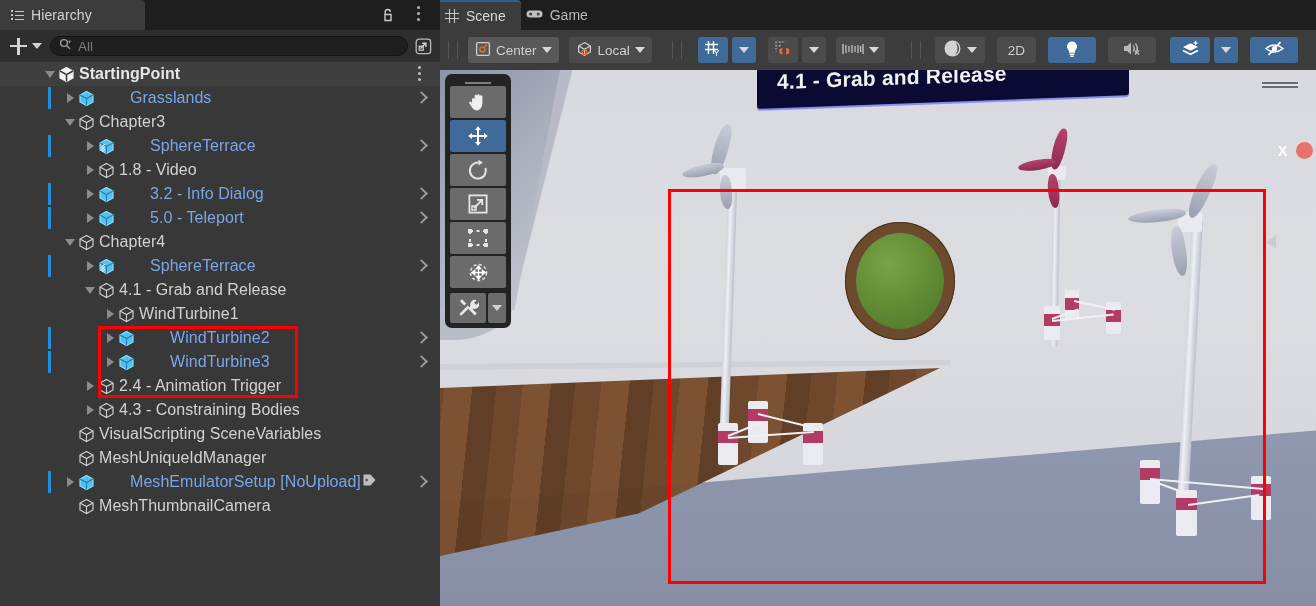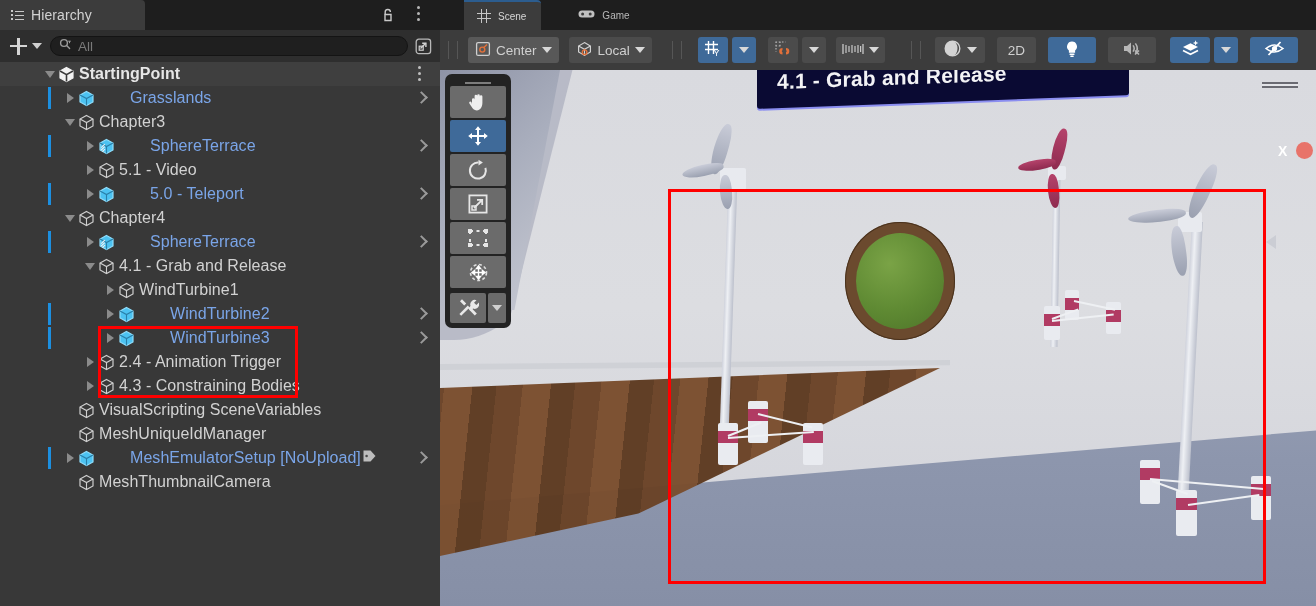--- a/index.html
+++ b/index.html
@@ -120,22 +120,22 @@
 
   
   #scene{
     position:absolute;left:440px;top:0;width:876px;height:606px;background:#2b2b2b;
   }
   .s-tabbar{
     position:absolute;left:0;top:0;width:876px;height:30px;background:#1e1e1e;
     display:flex;align-items:flex-end;
   }
   .s-tab{
-    height:30px;display:flex;align-items:center;gap:7px;padding:0 15px 0 13px;
-    color:#b9b9b9;font-size:10px;cursor:pointer;margin-left:24px;
+    height:30px;display:flex;align-items:center;gap:7px;padding:0 15px 0 5px;
+    color:#b9b9b9;font-size:14px;cursor:pointer;
   }
   .s-tab.active{background:#3c3c3c;border-top:2px solid #2c5d8f;color:#d7d7d7;border-top-right-radius:4px;}
   .ico-grid4{width:14px;height:14px;position:relative;flex:none;}
   .ico-grid4 i{position:absolute;background:#c6c6c6;}
   .ico-grid4 i.v{width:1.6px;top:0;bottom:0;}
   .ico-grid4 i.h{height:1.6px;left:0;right:0;}
 
   .s-toolbar{
     position:absolute;left:0;top:30px;width:876px;height:40px;background:#3c3c3c;
     display:flex;align-items:center;
@@ -374,21 +374,34 @@
         </div>
         <div class="row">
           <div style="width: 82px; flex: 0 0 auto;"></div>
           <div class="tw">
             <div class="tri-r"></div>
           </div>
           <span class="gi"><svg width="17" height="17" viewBox="0 0 17 17">
               <path d="M8.5 1.4 L15 5 v7 L8.5 15.6 L2 12 V5 Z" fill="none" stroke="#cfcfcf" stroke-width="1.2"></path>
               <path d="M2 5 L8.5 8.6 L15 5 M8.5 8.6 V15.6" fill="none" stroke="#cfcfcf" stroke-width="1.1"></path>
             </svg></span>
-          <span class="label">5.1 - Video</span>
+          <span class="label">1.8 - Video</span>
+        </div>
+        <div class="row">
+          <div class="pfbar"></div>
+          <div style="width: 82px; flex: 0 0 auto;"></div>
+          <div class="tw">
+            <div class="tri-r"></div>
+          </div>
+          <span class="gi"><svg width="17" height="17" viewBox="0 0 17 17">
+              <path d="M8.5 1.4 L15 5 v7 L8.5 15.6 L2 12 V5 Z" fill="#4cc2f1" stroke="#8fdcfa" stroke-width="1.2"></path>
+              <path d="M2 5 L8.5 8.6 L15 5 M8.5 8.6 V15.6" fill="none" stroke="#2a7fa8" stroke-width="1.1"></path>
+            </svg></span>
+          <span class="label blue">3.2 - Info Dialog</span>
+          <div class="chev"></div>
         </div>
         <div class="row">
           <div class="pfbar"></div>
           <div style="width: 82px; flex: 0 0 auto;"></div>
           <div class="tw">
             <div class="tri-r"></div>
           </div>
           <span class="gi"><svg width="17" height="17" viewBox="0 0 17 17">
               <path d="M8.5 1.4 L15 5 v7 L8.5 15.6 L2 12 V5 Z" fill="#4cc2f1" stroke="#8fdcfa" stroke-width="1.2"></path>
               <path d="M2 5 L8.5 8.6 L15 5 M8.5 8.6 V15.6" fill="none" stroke="#2a7fa8" stroke-width="1.1"></path>

